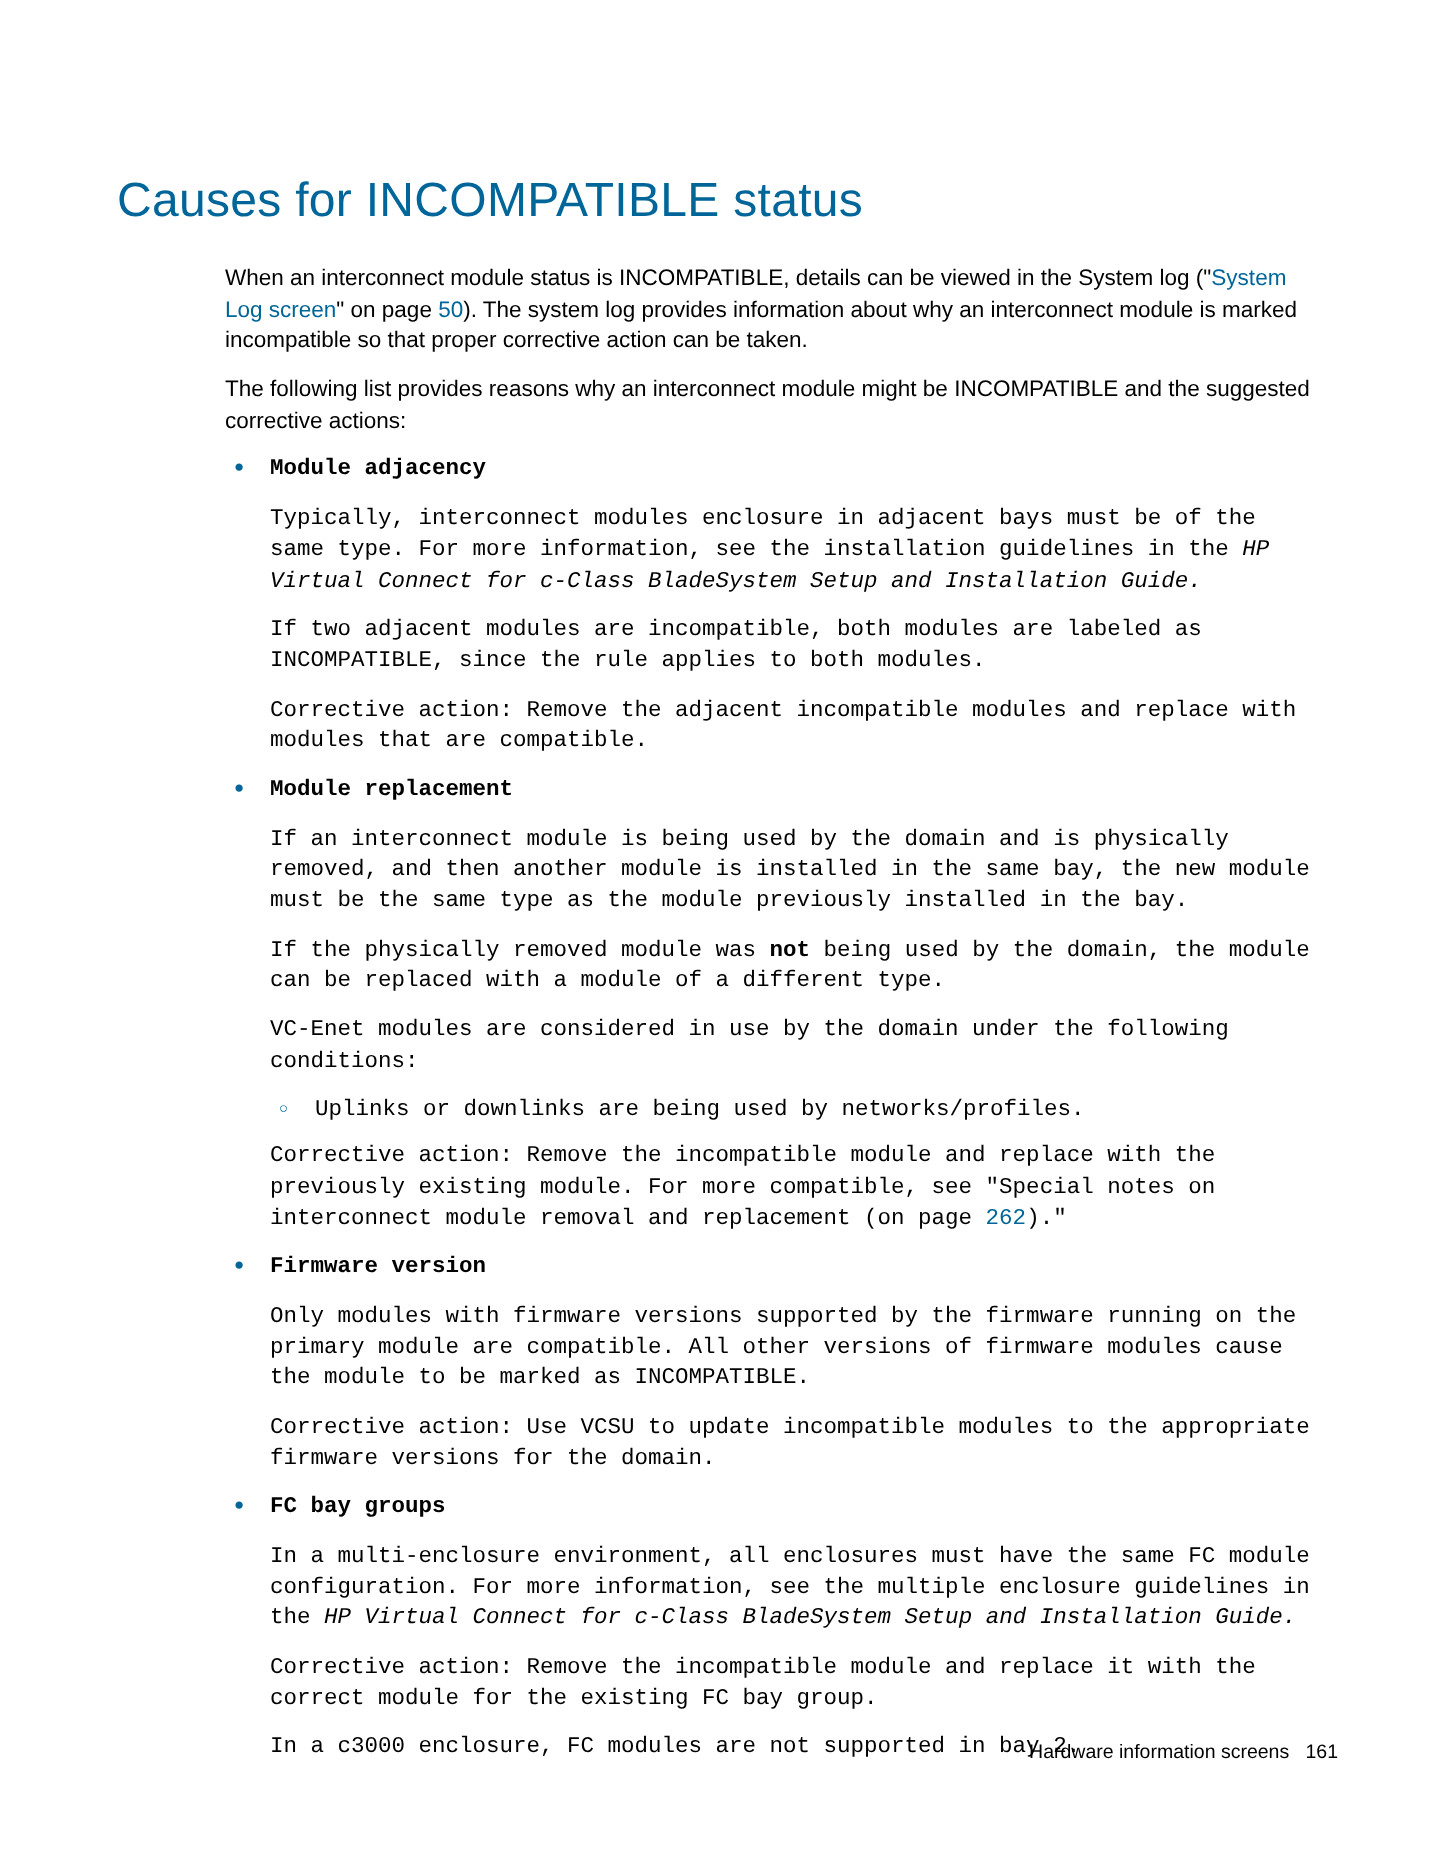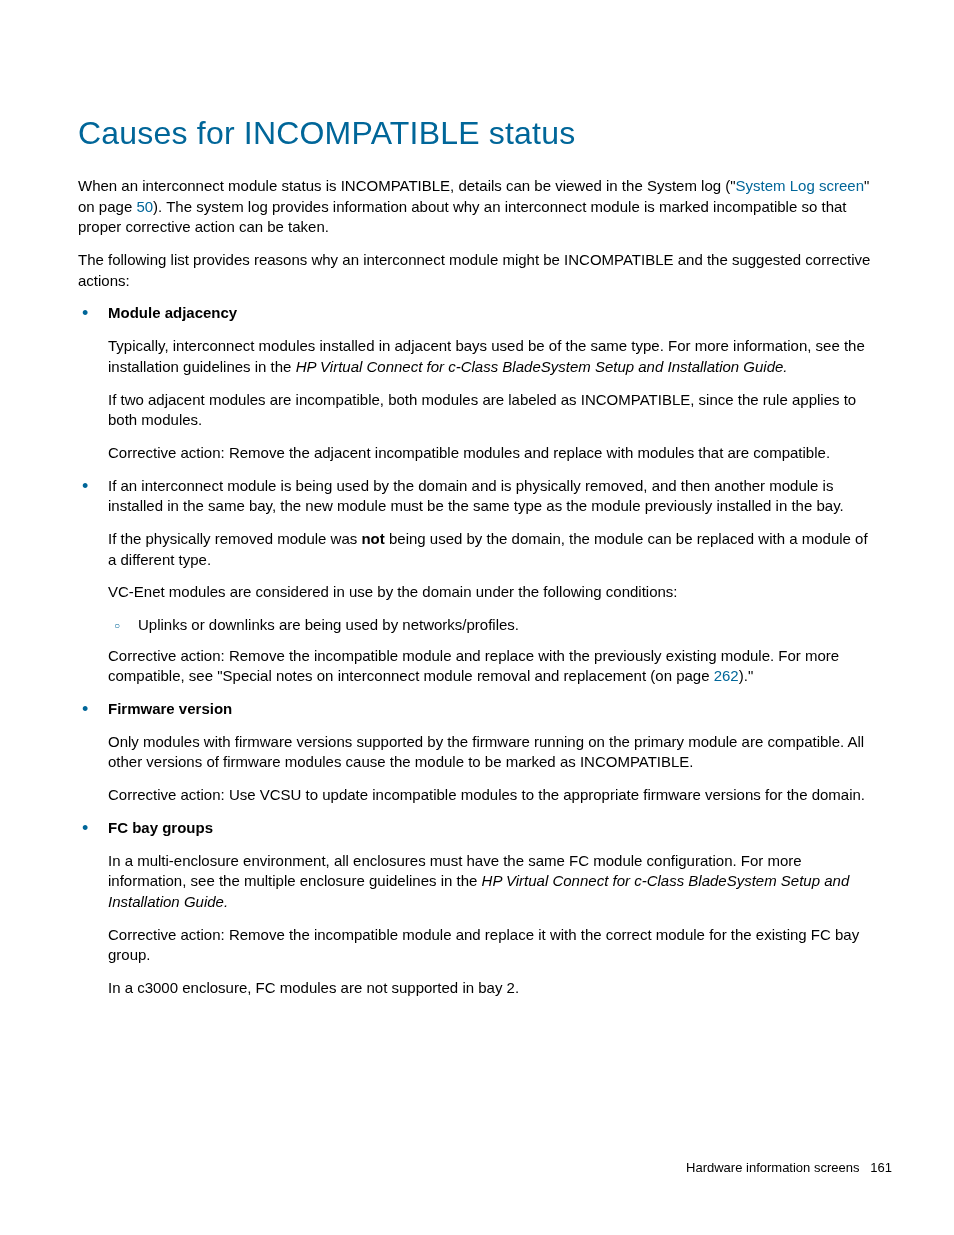--- a/index.html
+++ b/index.html
@@ -21,29 +21,31 @@
     border-radius: 11px;
   }
   h1.title {
     font-size: 32px;
     font-weight: 300;
     color: #006699;
     margin: 0 0 24px 0;
     letter-spacing: 0.2px;
   }
   .body-block {
+    margin-left: 72px;
     font-size: 15px;
     line-height: 1.38;
   }
   p { margin: 0 0 12px 0; }
   .link { color: #006699; }
   ul.l1 {
     list-style: none;
     padding: 0;
     margin: 0;
+    font-family: Liberation Mono, monospace;
   }
   ul.l1 > li {
     position: relative;
     padding-left: 30px;
     margin-bottom: 8px;
   }
   ul.l1 > li::before {
     content: "•";
     color: #006699;
     font-size: 18px;
@@ -92,27 +94,28 @@
       <span>When an interconnect module status is INCOMPATIBLE, details can be viewed in the System log ("</span><span class="link">System Log screen</span><span>" on page </span><span class="link">50</span><span>). The system log provides information about why an interconnect module is marked incompatible so that proper corrective action can be taken.</span>
     </p>
 
     <p>The following list provides reasons why an interconnect module might be INCOMPATIBLE and the suggested corrective actions:</p>
 
     <ul class="l1">
 
       <li>
         <p class="bold">Module adjacency</p>
         <p>
-          <span>Typically, interconnect modules installed in adjacent bays used be of the same type. For more information, see the installation guidelines in the </span><span class="italic">HP Virtual Connect for c-Class BladeSystem Setup and Installation Guide.</span><span></span>
+          <span>Typically, interconnect modules enclosure in adjacent bays must be of the same type. For more information, see the installation guidelines in the </span><span class="italic">HP Virtual Connect for c-Class BladeSystem Setup and Installation Guide.</span><span></span>
         </p>
         <p>If two adjacent modules are incompatible, both modules are labeled as INCOMPATIBLE, since the rule applies to both modules.</p>
         <p>Corrective action: Remove the adjacent incompatible modules and replace with modules that are compatible.</p>
       </li>
 
       <li>
+        <p class="bold">Module replacement</p>
         <p>If an interconnect module is being used by the domain and is physically removed, and then another module is installed in the same bay, the new module must be the same type as the module previously installed in the bay.</p>
         <p>
           <span>If the physically removed module was </span><span class="bold">not</span><span> being used by the domain, the module can be replaced with a module of a different type.</span>
         </p>
         <p>VC-Enet modules are considered in use by the domain under the following conditions:</p>
         <ul class="l2">
           <li>Uplinks or downlinks are being used by networks/profiles.</li>
         </ul>
         <p>
           <span>Corrective action: Remove the incompatible module and replace with the previously existing module. For more compatible, see "Special notes on interconnect module removal and replacement (on page </span><span class="link">262</span><span>)."</span>

